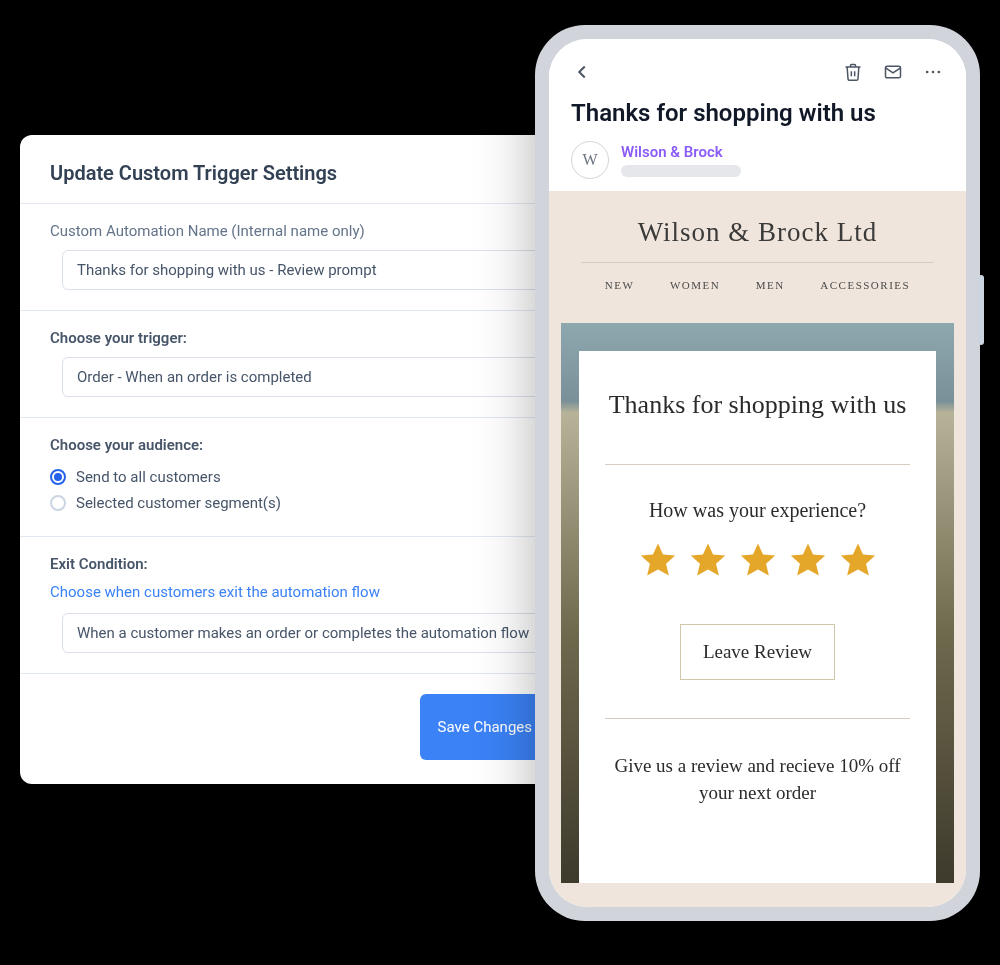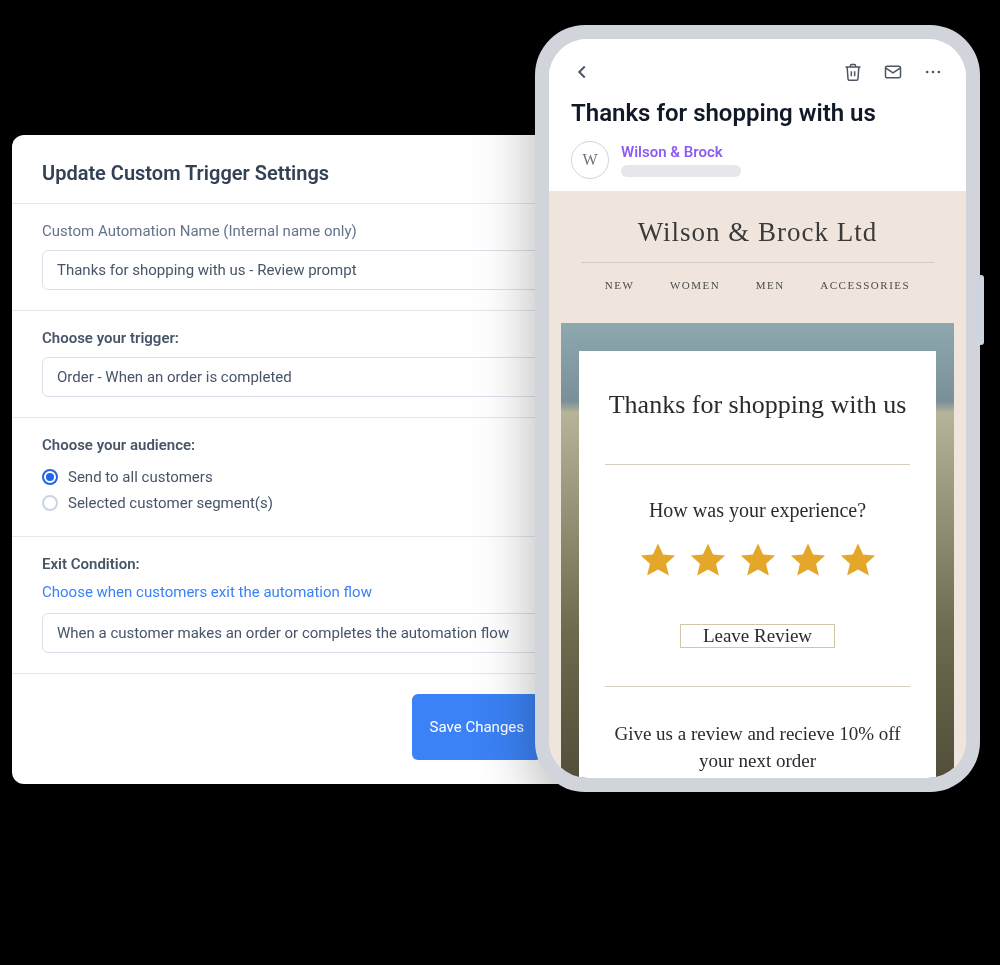--- a/index.html
+++ b/index.html
@@ -8,21 +8,21 @@
     height: 965px;
     background: #000;
     font-family: -apple-system, BlinkMacSystemFont, "Segoe UI", Roboto, sans-serif;
     position: relative;
     overflow: hidden;
   }
 
   
   .panel {
     position: absolute;
-    left: 12px;
+    left: 20px;
     top: 135px;
     width: 560px;
     background: #fff;
     border-radius: 12px;
     padding: 26px 30px 24px 30px;
     box-shadow: 0 10px 40px rgba(0,0,0,0.15);
     color: #475569;
   }
   .panel-title {
     font-size: 20px;
@@ -42,20 +42,21 @@
   .field-label.bold { font-weight: 600; color: #475569; }
   .input-box {
     width: 100%;
     border: 1px solid #dbe1ea;
     border-radius: 6px;
     padding: 10px 14px;
     font-size: 15px;
     color: #475569;
     background: #fff;
     font-family: inherit;
+    margin-left: 12px;
   }
   .radio-group { margin-top: 4px; }
   .radio-row {
     display: flex;
     align-items: center;
     gap: 10px;
     padding: 4px 0;
     font-size: 15px;
     color: #475569;
     cursor: pointer;
@@ -86,21 +87,21 @@
     font-family: inherit;
     cursor: pointer;
   }
 
   
   .phone {
     position: absolute;
     left: 535px;
     top: 25px;
     width: 445px;
-    height: 767px;
+    height: 896px;
     background: #d1d5db;
     border-radius: 50px;
     padding: 14px;
     box-shadow: 0 20px 60px rgba(0,0,0,0.3);
   }
   .phone-side-btn {
     position: absolute;
     right: -4px;
     top: 250px;
     width: 6px;
@@ -213,21 +214,21 @@
     margin-bottom: 18px;
   }
   .stars {
     display: flex; justify-content: center; gap: 8px;
     margin-bottom: 42px;
   }
   .star { width: 42px; height: 42px; color: #e5a72a; cursor: pointer; }
   .review-btn {
     display: inline-block;
     border: 1px solid #d0c7aa;
-    padding: 0 22px;
+    padding: 16px 22px;
     font-size: 19px;
     font-family: Georgia, serif;
     background: #fff;
     color: #2b2b2b;
     cursor: pointer;
     margin-bottom: 38px;
   }
   .card-desc {
     font-size: 19px;
     line-height: 1.4;

